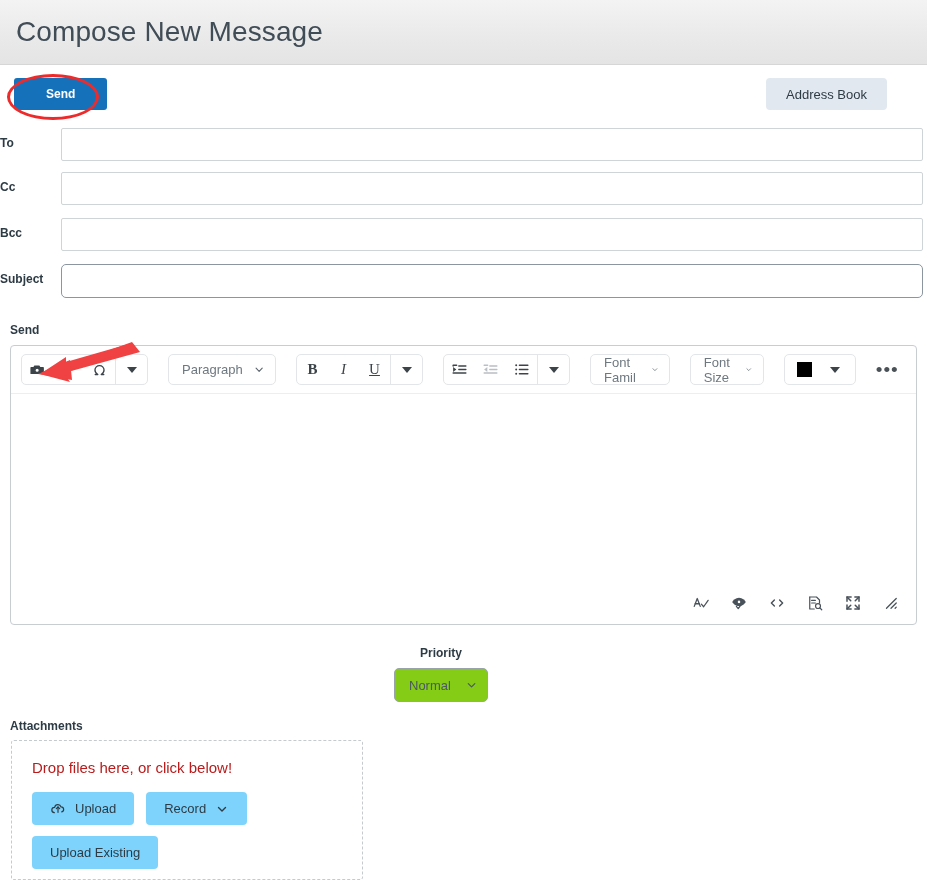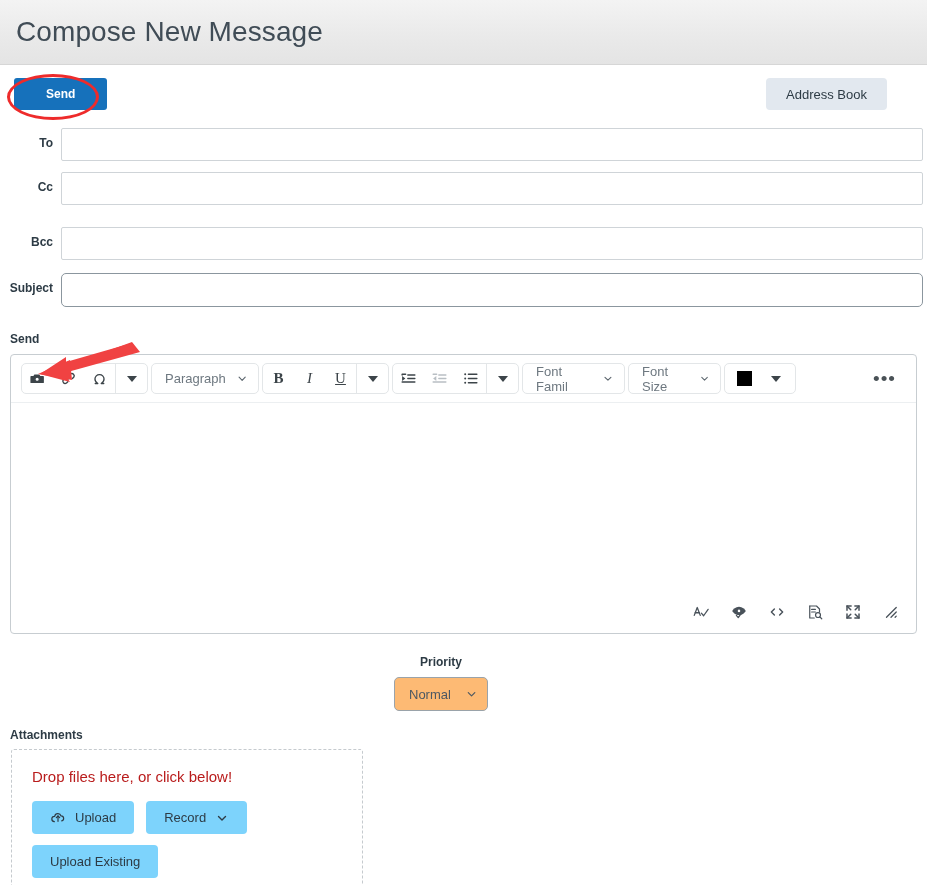--- a/index.html
+++ b/index.html
@@ -90,21 +90,21 @@
 
   
   .form-row {
     display: flex;
     align-items: flex-start;
     padding-left: 0;
     margin-bottom: 11px;
   }
   .form-label {
     width: 53px;
-    text-align: right;
+    text-align: left;
     font-size: 12px;
     font-weight: bold;
     color: #2d3b45;
     padding-top: 8px;
     flex: 0 0 53px;
   }
   .field-input {
     margin-left: 8px;
     height: 33px;
     background: #fff;
@@ -118,41 +118,41 @@
     outline: none;
   }
   .field-input.subject {
     border: 1px solid #8b969e;
     border-radius: 5px;
     width: 862px;
     height: 34px;
   }
   .row-to    { margin-top: 5px; }
   .row-cc    { margin-top: 11px; }
-  .row-bcc   { margin-top: 22px; }
+  .row-bcc   { margin-top: 13px; }
   .row-subject { margin-top: 13px; }
 
   
   .body-label {
     font-size: 12px;
     font-weight: bold;
     color: #2d3b45;
     margin: 25px 0 8px 10px;
   }
   .editor {
     margin: 0 0 0 10px;
     width: 907px;
     border: 1px solid #c7cdd1;
     border-radius: 4px;
     background: #fff;
   }
   .editor-toolbar {
     display: flex;
     align-items: center;
-    gap: 3px;
+    gap: 20px;
     padding: 8px 10px;
     flex-wrap: nowrap;
   }
   .tb-group {
     display: flex;
     align-items: center;
     border: 1px solid #e3e6e8;
     border-radius: 5px;
     height: 31px;
     background: #fff;
@@ -253,21 +253,21 @@
   .priority-select {
     display: flex;
     align-items: center;
     justify-content: space-between;
     gap: 14px;
     width: 94px;
     height: 34px;
     padding: 0 9px 0 14px;
     border: 1px solid #9aa3aa;
     border-radius: 5px;
-    background: #fdba74;
+    background: #84cc16;
     font-size: 13px;
     color: #4c5862;
     cursor: pointer;
   }
 
   
   .attachments-label {
     font-size: 12px;
     font-weight: bold;
     color: #2d3b45;

